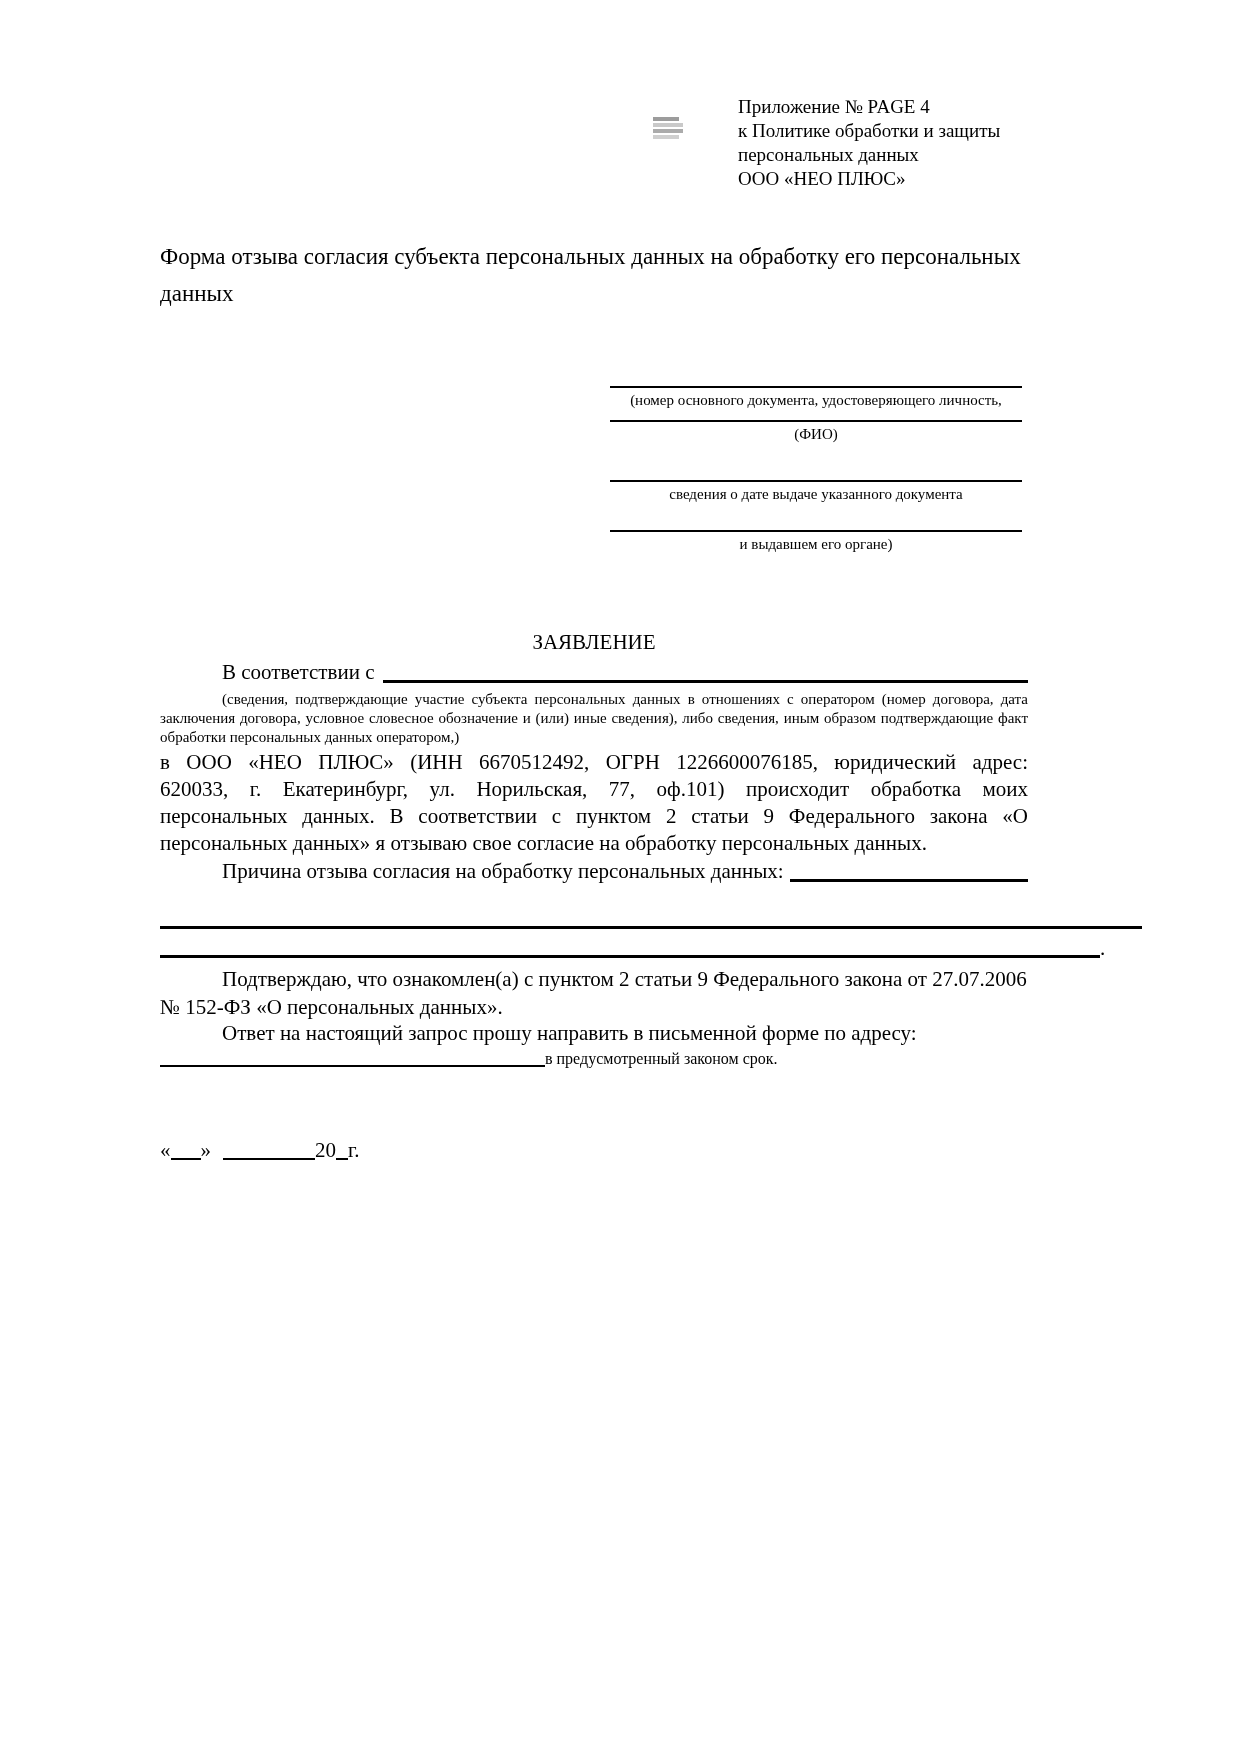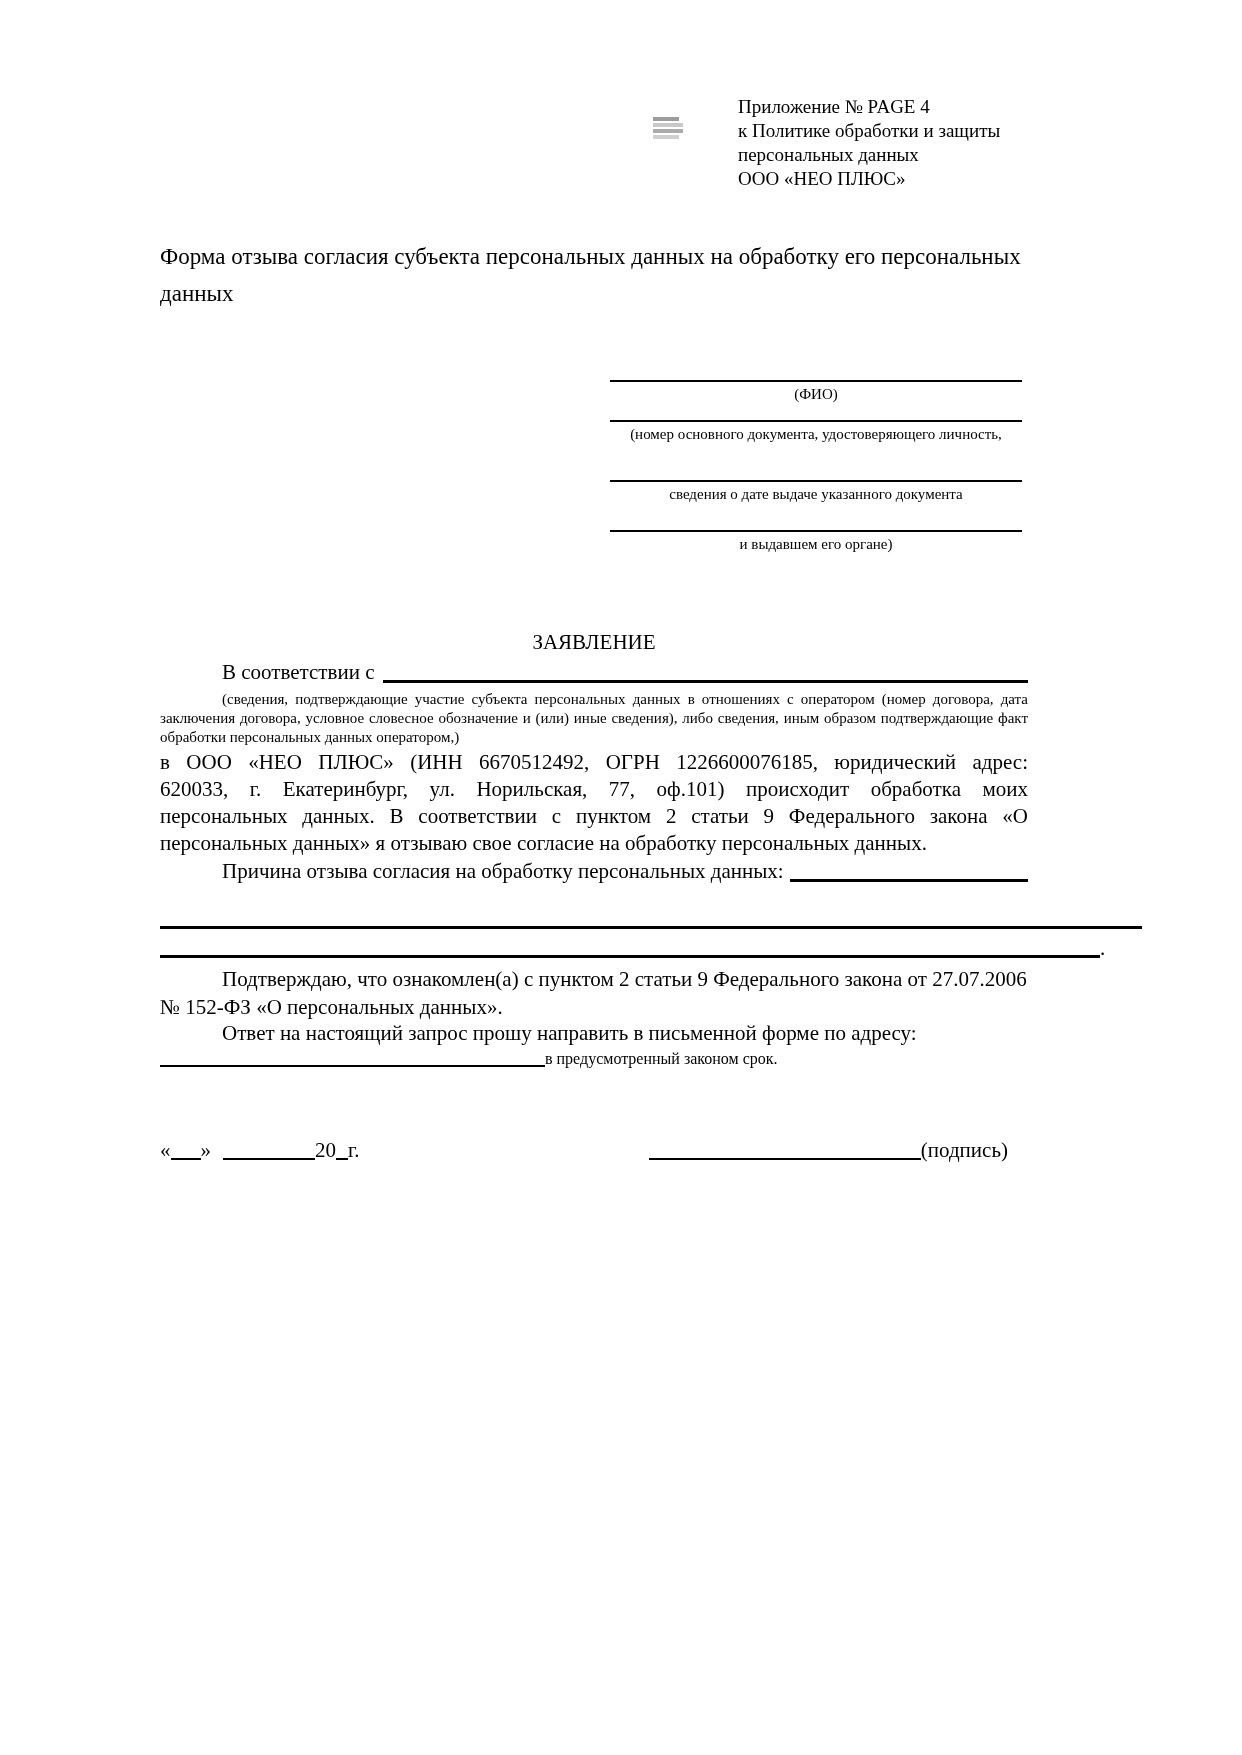--- a/index.html
+++ b/index.html
@@ -95,27 +95,27 @@
       <div>Приложение №  PAGE 4</div>
       <div>к Политике обработки и защиты</div>
       <div>персональных данных</div>
       <div>ООО «НЕО ПЛЮС»</div>
     </div>
 
     <div class="sec title">Форма отзыва согласия субъекта персональных данных на обработку его персональных данных</div>
 
     <div class="sec addressee">
       <div class="fields">
+        <div class="field f2">
+          <div class="field-rule"></div>
+          <div class="field-caption">(номер основного документа, удостоверяющего личность,</div>
+        </div>
         <div class="field f1">
           <div class="field-rule"></div>
           <div class="field-caption">(ФИО)</div>
-        </div>
-        <div class="field f2">
-          <div class="field-rule"></div>
-          <div class="field-caption">(номер основного документа, удостоверяющего личность,</div>
         </div>
         <div class="field f3">
           <div class="field-rule"></div>
           <div class="field-caption">сведения о дате выдаче указанного документа</div>
         </div>
         <div class="field f4">
           <div class="field-rule"></div>
           <div class="field-caption">и выдавшем его органе)</div>
         </div>
       </div>
@@ -157,19 +157,16 @@
     <div class="sec response">Ответ на настоящий запрос прошу направить в письменной форме по адресу:</div>
 
     <div class="sec response2">
       <span class="ub"></span><span>в предусмотренный законом срок.</span>
     </div>
 
     <div class="sec signoff">
       <div class="date-group">
         <span>«</span><span class="ub w30"></span><span>»</span><span class="ub w92"></span><span>20</span><span class="ub w12"></span><span>г.</span>
       </div>
-      <div class="sig-group">
-        <span class="ub w272"></span><span>(подпись)</span>
-      </div>
     </div>
 
   </div>
 </div>
 
 </body></html>

